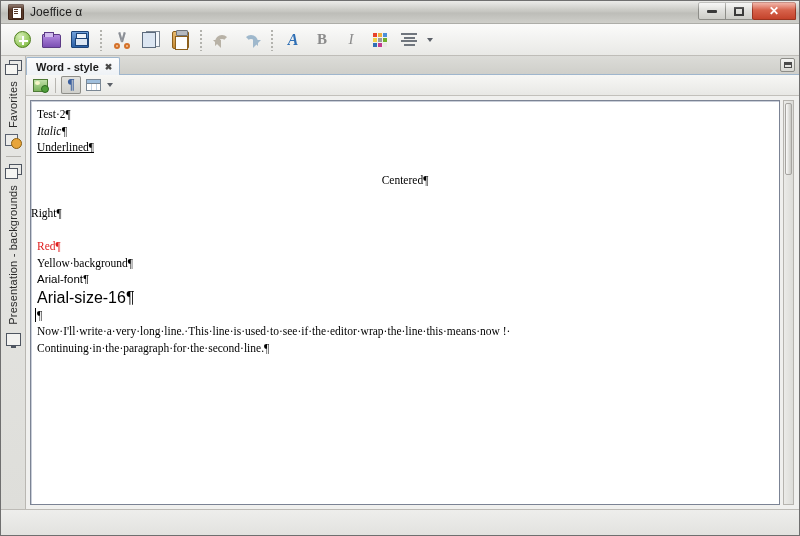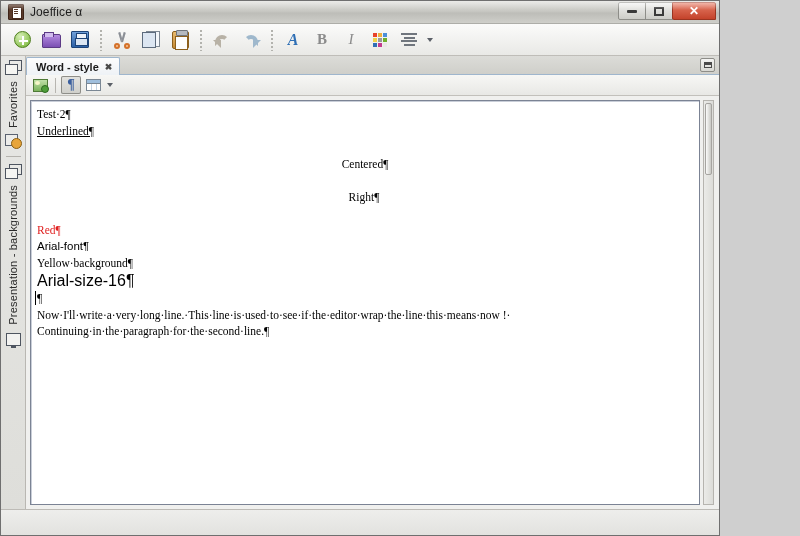--- a/index.html
+++ b/index.html
@@ -8,21 +8,21 @@
     margin: 0; padding: 0;
     width: 800px; height: 536px;
     overflow: hidden;
     font-family: "Liberation Sans", sans-serif;
     background: #cfcfcf;
   }
 
   
   #window {
     position: absolute; left: 0; top: 0;
-    width: 720px; height: 536px;
+    width: 800px; height: 536px;
     background: linear-gradient(#e8e8e6, #d6d6d2);
     border: 1px solid #6f6f6f;
     display: flex; flex-direction: column;
   }
 
   
   .titlebar {
     height: 23px; flex: 0 0 23px;
     position: relative;
     background: linear-gradient(#d2d2cd 0%, #c9c9c4 45%, #bdbdb8 55%, #cfcfca 100%);
@@ -259,21 +259,21 @@
     line-height: 16.5px;
     color: #000;
     white-space: pre;
     padding-left: 6px;
   }
   .line.b { font-weight: bold; }
   .line.i { font-style: italic; }
   .line.u { text-decoration: underline; }
   .line.red { color: #e02020; }
   .line.center { text-align:center; padding-left:0; }
-  .line.right { text-align:center; padding-right:2px; padding-left:0; }
+  .line.right { text-align:left; padding-right:2px; padding-left:0; }
   .line.sans { font-family:"Liberation Sans", sans-serif; font-size:11.5px; }
   .line.sans16 { font-family:"Liberation Sans", sans-serif; font-size:16px; line-height:19px; }
   .caretline { position:relative; }
   .caretline::before{
     content:""; position:absolute; left:4px; top:1px; width:1px; height:14px;
     background:#000;
   }
 
   
   .rightstrip{
@@ -435,29 +435,30 @@
               <i class="bdy"></i>
           </span>
         </div>
         <span class="tri-sm"></span>
       </div>
 
       <div class="docwrap">
         <div class="doc">
           <div class="doc-inner" id="doc-lines">
               <div class="line ">Test·2¶</div>
+              <div class="line i">Italic¶</div>
               <div class="line u">Underlined¶</div>
               <div class="line ">&nbsp;</div>
               <div class="line center">Centered¶</div>
               <div class="line ">&nbsp;</div>
               <div class="line right">Right¶</div>
               <div class="line ">&nbsp;</div>
               <div class="line red">Red¶</div>
+              <div class="line ">Yellow·background¶</div>
               <div class="line sans">Arial-font¶</div>
-              <div class="line ">Yellow·background¶</div>
               <div class="line sans16">Arial-size-16¶</div>
               <div class="line caretline">¶</div>
               <div class="line ">Now·I'll·write·a·very·long·line.·This·line·is·used·to·see·if·the·editor·wrap·the·line·this·means·now !·</div>
               <div class="line ">Continuing·in·the·paragraph·for·the·second·line.¶</div>
             </div>
         </div>
         <div class="rightstrip">
           <div class="thumb"></div>
         </div>
       </div>

